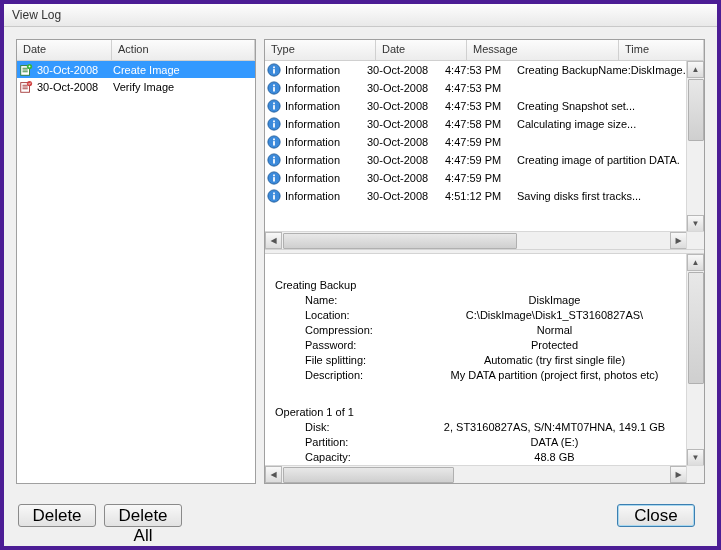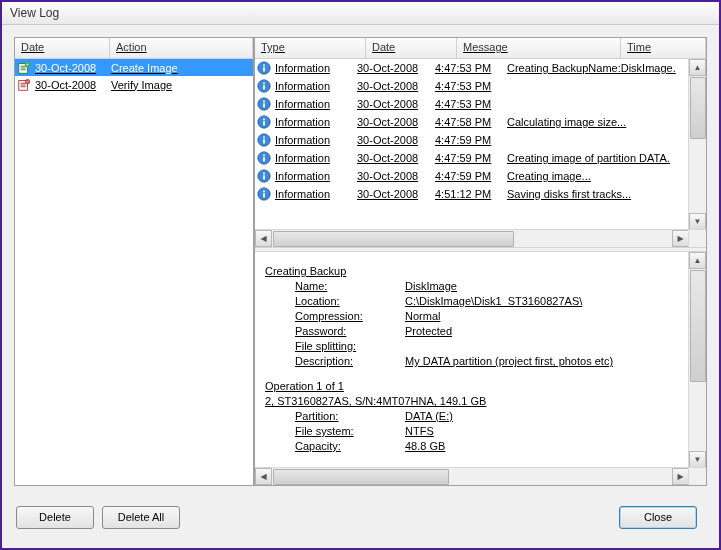--- a/index.html
+++ b/index.html
@@ -7,42 +7,41 @@
     width: 721px; height: 550px;
     font-family: "Segoe UI", Tahoma, sans-serif;
     font-size: 11px;
     background: #f0f0f0;
     color: #000;
     overflow: hidden;
   }
   .window {
     width: 721px; height: 550px;
     background: #f0f0f0;
-    border: 2px solid #4c1d95;
+    border: 4px solid #4c1d95;
     box-sizing: border-box;
     display: flex;
     flex-direction: column;
   }
   .titlebar {
     height: 22px;
     background: linear-gradient(#fdfdfd, #e9e9e9);
     border-bottom: 1px solid #c9c9c9;
     padding-left: 8px;
     display: flex;
     align-items: center;
     font-size: 12px;
     color: #333;
   }
   .content {
     flex: 1;
     display: flex;
     padding: 12px;
-    gap: 0;
+    gap: 8px;
     min-height: 0;
-    text-decoration: underline;
   }
   .panel {
     background: #fff;
     border: 1px solid #a0a0a0;
     box-sizing: border-box;
   }
   .left-panel {
     width: 240px;
     display: flex;
     flex-direction: column;
@@ -141,38 +140,38 @@
     height:3px; background:#f0f0f0; border-top:1px solid #d4d4d4; border-bottom:1px solid #d4d4d4; flex-shrink:0;
   }
   .detail-area {
     flex:1; position:relative; overflow:hidden;
   }
   .detail-content {
     padding: 8px 10px 8px 10px;
     line-height: 15px;
     white-space: nowrap;
   }
-  .detail-content .group-title { margin-top: 4px;}
+  .detail-content .group-title { margin-top: 16px;}
   .detail-content .kv { display:flex; }
   .detail-content .kv .k { width: 110px; padding-left: 30px;}
-  .detail-content .kv .v { flex:1; overflow:hidden;}
+  .detail-content .kv .v { flex:1; overflow:hidden;text-align:center;}
   .buttons {
     height: 38px;
     padding: 0 14px 12px 14px;
     display:flex;
     align-items:center;
   }
   .spacer { flex:1; }
   button.winbtn {
     width: 78px; height: 23px;
     background: linear-gradient(#f8f8f8, #e2e2e2);
     border: 1px solid #8a8a8a;
     border-radius: 3px;
     font-family: inherit;
-    font-size: 11px;
+    font-size: 17px;
     color:#000;
     margin-right: 8px;
     cursor:pointer;
   }
   button.winbtn.default {
     border: 1px solid #3c7fb1;
     box-shadow: 0 0 0 1px #a8d8f0 inset;
   }
   svg { display:block; }
 </style>
@@ -259,20 +258,21 @@
               <span class="ic">
                 <svg width="14" height="14" viewBox="0 0 16 16">
                   <circle cx="8" cy="8" r="7" fill="#3b8adb" stroke="#1c5a9a"></circle>
                   <rect x="7" y="7" width="2" height="5" fill="#fff"></rect>
                   <rect x="7" y="4" width="2" height="2" fill="#fff"></rect>
                 </svg>
               </span>
               <span class="c-type">Information</span>
               <span class="c-date2">30-Oct-2008</span>
               <span class="c-time">4:47:53 PM</span>
+              <span class="c-msg">Creating Snapshot set...</span>
             </div>
             <div class="rrow">
               <span class="ic">
                 <svg width="14" height="14" viewBox="0 0 16 16">
                   <circle cx="8" cy="8" r="7" fill="#3b8adb" stroke="#1c5a9a"></circle>
                   <rect x="7" y="7" width="2" height="5" fill="#fff"></rect>
                   <rect x="7" y="4" width="2" height="2" fill="#fff"></rect>
                 </svg>
               </span>
               <span class="c-type">Information</span>
@@ -309,21 +309,20 @@
               <span class="ic">
                 <svg width="14" height="14" viewBox="0 0 16 16">
                   <circle cx="8" cy="8" r="7" fill="#3b8adb" stroke="#1c5a9a"></circle>
                   <rect x="7" y="7" width="2" height="5" fill="#fff"></rect>
                   <rect x="7" y="4" width="2" height="2" fill="#fff"></rect>
                 </svg>
               </span>
               <span class="c-type">Information</span>
               <span class="c-date2">30-Oct-2008</span>
               <span class="c-time">4:47:59 PM</span>
-              <span class="c-msg">Creating image...</span>
             </div>
             <div class="rrow">
               <span class="ic">
                 <svg width="14" height="14" viewBox="0 0 16 16">
                   <circle cx="8" cy="8" r="7" fill="#3b8adb" stroke="#1c5a9a"></circle>
                   <rect x="7" y="7" width="2" height="5" fill="#fff"></rect>
                   <rect x="7" y="4" width="2" height="2" fill="#fff"></rect>
                 </svg>
               </span>
               <span class="c-type">Information</span>
@@ -361,37 +360,35 @@
             <div class="kv">
               <span class="k">Compression:</span>
               <span class="v">Normal</span>
             </div>
             <div class="kv">
               <span class="k">Password:</span>
               <span class="v">Protected</span>
             </div>
             <div class="kv">
               <span class="k">File splitting:</span>
+              <span class="v">Automatic (try first single file)</span>
             </div>
             <div class="kv">
               <span class="k">Description:</span>
               <span class="v">My DATA partition (project first, photos etc)</span>
             </div>
             <div style="height: 6px;"></div>
             <div class="group-title">Operation 1 of 1</div>
             <div class="kv">
+              <span class="k">Disk:</span>
               <span class="v">2, ST3160827AS, S/N:4MT07HNA, 149.1 GB</span>
             </div>
             <div class="kv">
               <span class="k">Partition:</span>
               <span class="v">DATA (E:)</span>
-            </div>
-            <div class="kv">
-              <span class="k">File system:</span>
-              <span class="v">NTFS</span>
             </div>
             <div class="kv">
               <span class="k">Capacity:</span>
               <span class="v">48.8 GB</span>
             </div>
             <div style="height: 6px;"></div>
             <div class="group-title">Creating ISO Image</div>
             <div class="kv">
               <span class="k">Name:</span>
               <span class="v">CDROM0_HL-DT-ST_DVDRAM_GSA-4160B</span>

